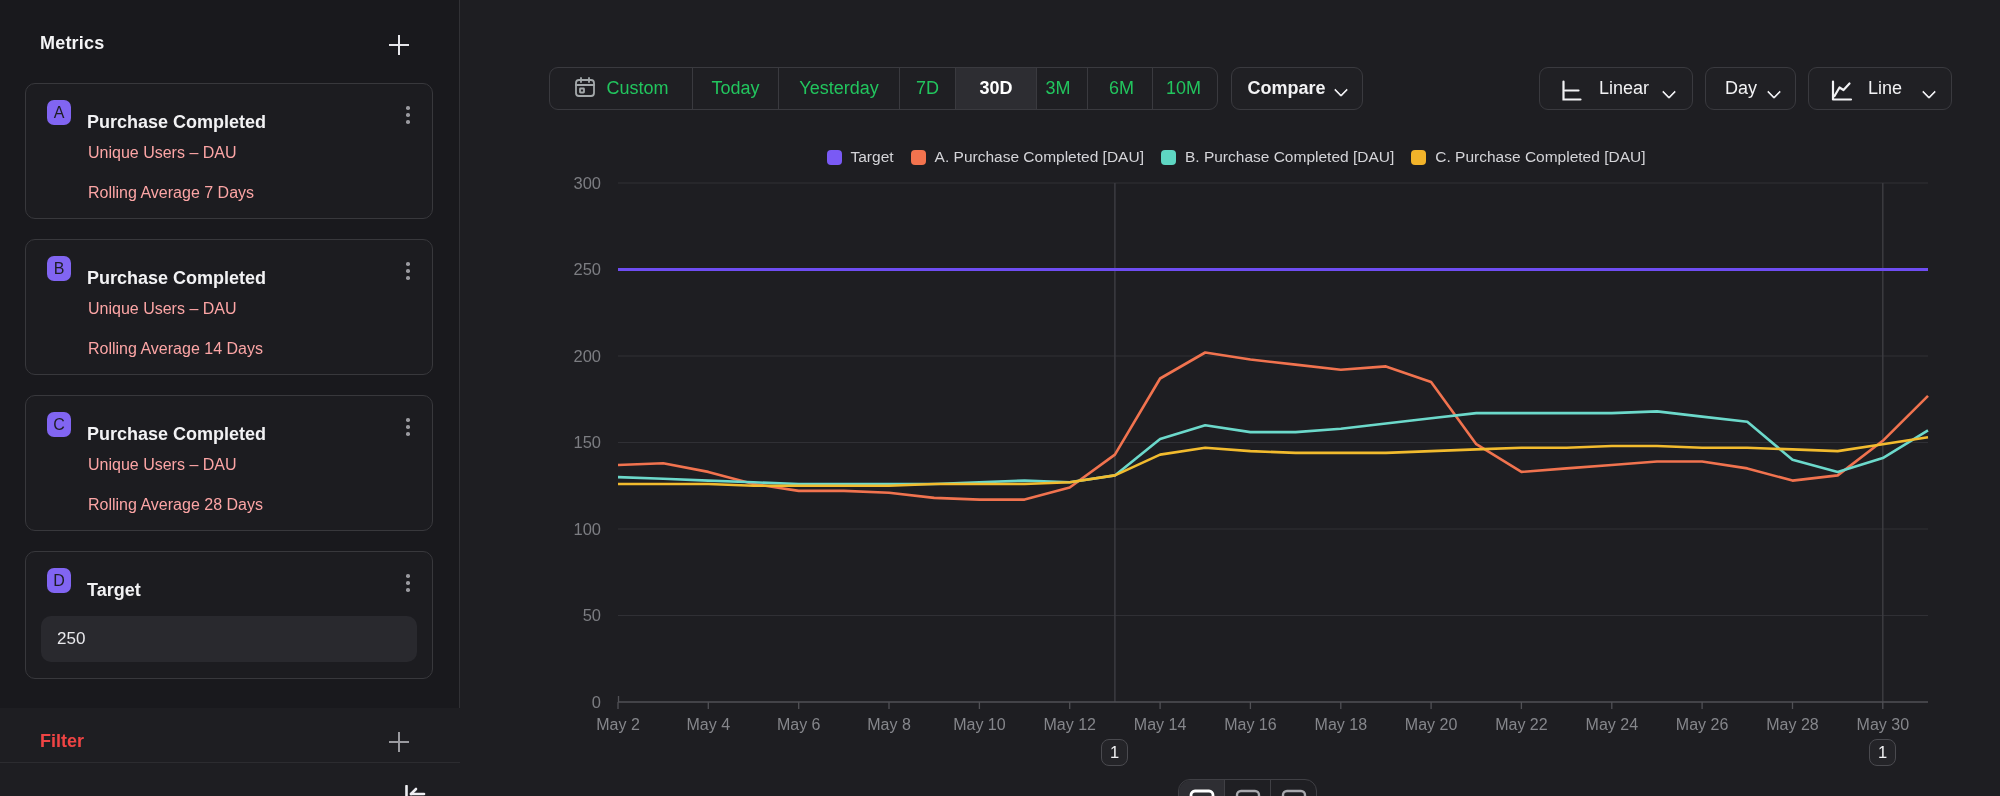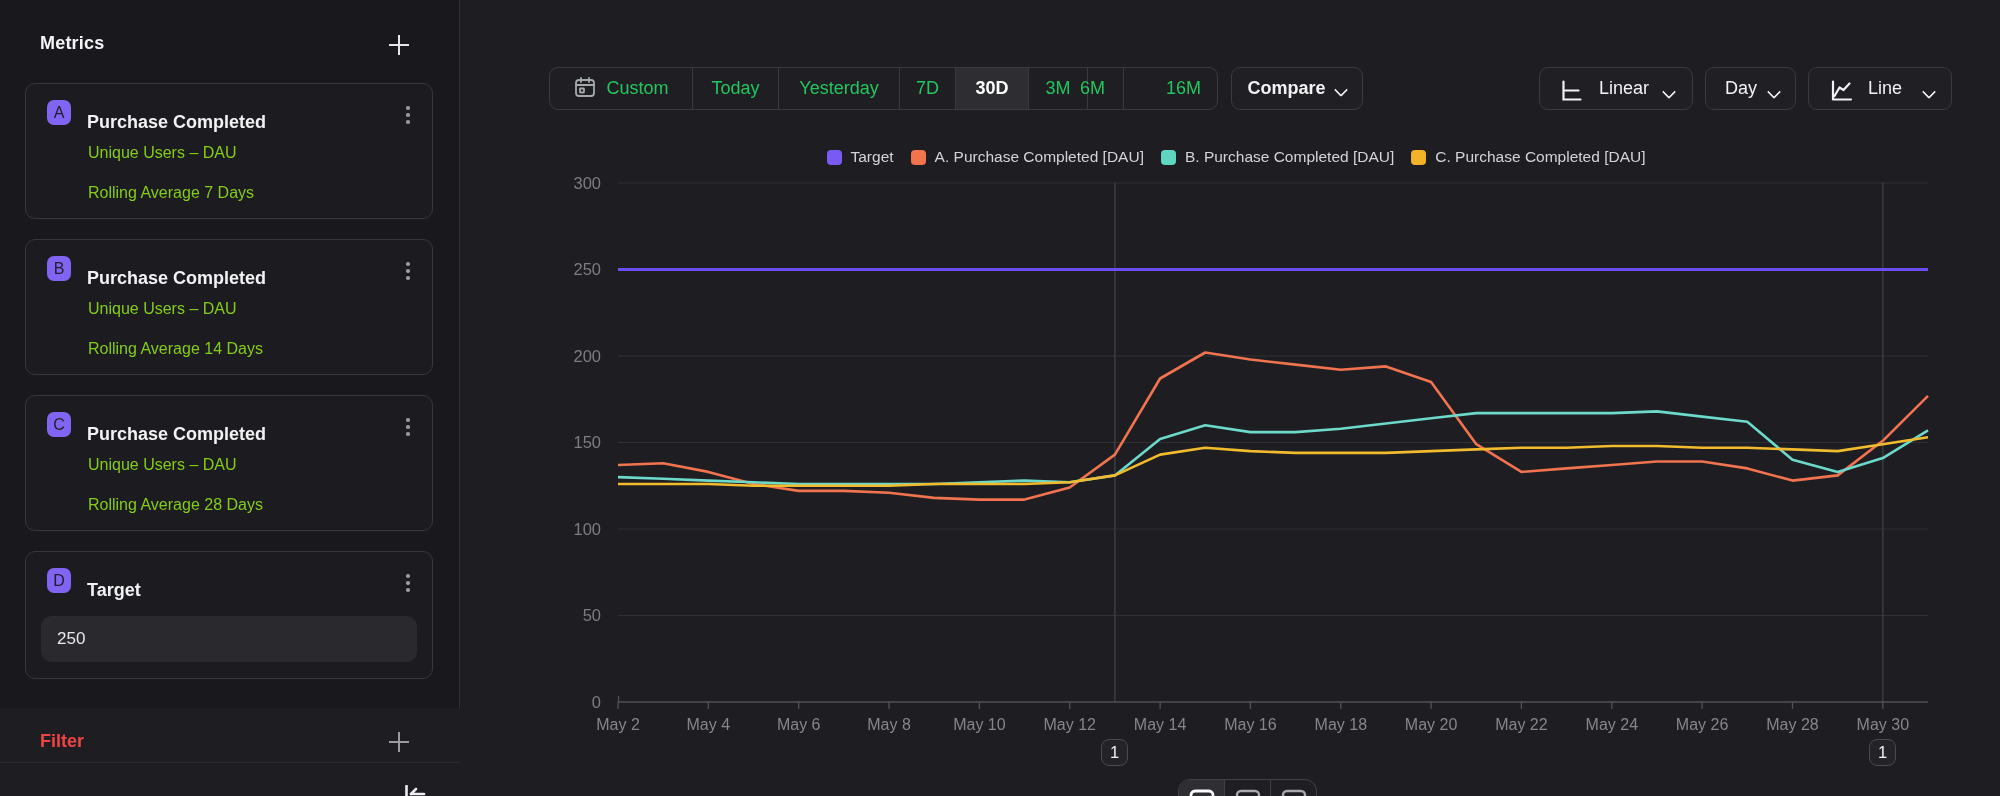--- a/index.html
+++ b/index.html
@@ -10,21 +10,21 @@
   .plus:before, .plus:after { content:""; position:absolute; background:#e6e6ea; }
   .plus.gray:before, .plus.gray:after { background:#9a9a9f; }
   .plus:before { left:10px; top:1px; width:2px; height:20px; }
   .plus:after { left:1px; top:10px; width:20px; height:2px; }
   .card { position:absolute; left:25px; width:408px; border:1px solid #38383c; border-radius:10px; background:#1c1c20; }
   .badge { position:absolute; left:21px; top:16px; width:24px; height:25px; background:#8165f2; border-radius:7px; color:#1d1d24; font-size:16px; text-align:center; line-height:25px; font-weight:400; }
   .card-title { position:absolute; left:61px; top:28px; color:#f2f2f4; font-size:18px; font-weight:700; letter-spacing:0; }
   .kebab { position:absolute; right:22px; top:22px; width:4px; height:20px; }
   .kebab i { position:absolute; left:0; width:3.5px; height:3.5px; border-radius:50%; background:#9a9a9f; }
   .kebab i:nth-child(1){top:0;} .kebab i:nth-child(2){top:7px;} .kebab i:nth-child(3){top:14px;}
-  .row2 { position:absolute; left:62px; color:#84cc16; font-size:16px; }
+  .row2 { position:absolute; left:62px; color:#fca5a5; font-size:16px; }
   .sb-filter { position:absolute; left:40px; top:731px; color:#ef4444; font-size:18px; font-weight:700; }
   .sb-divider { position:absolute; left:0; top:762px; width:460px; height:1px; background:#2c2c30; }
   .tbtn { position:absolute; top:67px; height:43px; border:1px solid #3a3a3f; border-radius:9px; background:#202024; color:#f2f2f4; font-size:18px; }
   .seg { position:absolute; left:549px; top:67px; width:669px; height:43px; border:1px solid #3a3a3f; border-radius:9px; background:#1f1f23; }
   .seg .it { position:absolute; top:0; height:41px; line-height:41px; text-align:center; color:#22c55e; font-size:18px; border-right:1px solid #3a3a3f; }
   .seg .it.on { background:#2d2d32; color:#ffffff; font-weight:700; }
   .chev { display:inline-block; width:11px; height:11px; position:relative; }
   .chev:before { content:""; position:absolute; left:0; top:1px; width:8px; height:8px; border-right:2px solid #eaeaee; border-bottom:2px solid #eaeaee; transform:rotate(45deg); border-bottom-right-radius:2px; }
   .legend { position:absolute; left:581px; top:148px; width:1310px; display:flex; justify-content:center; gap:17px; align-items:center; }
   .legend .li { display:flex; align-items:center; gap:9px; color:#d4d4d8; font-size:15.5px; }
@@ -101,24 +101,24 @@
   <div class="it" style="left:0; width:143px; border-top-left-radius:9px; border-bottom-left-radius:9px;">
     <svg style="position:relative; top:5px; margin-right:9px;" width="24" height="24" viewBox="0 0 24 24" fill="none" stroke="#a3a8aa" stroke-width="1.8" stroke-linecap="round" stroke-linejoin="round">
         <rect x="3" y="5" width="18" height="16" rx="3"></rect>
         <path d="M3 10h18"></path>
         <path d="M8 3v4M16 3v4"></path>
         <rect x="7" y="13.5" width="4" height="4" rx="0.5"></rect>
       </svg>Custom</div>
   <div class="it" style="left:143px; width:86px;">Today</div>
   <div class="it" style="left:229px; width:121px;">Yesterday</div>
   <div class="it" style="left:350px; width:56px;">7D</div>
-  <div class="it on" style="left:406px; width:73px;">30D</div>
+  <div class="it on" style="left:406px; width:81px;">30D</div>
   <div class="it" style="left:479px; width:59px;">3M</div>
-  <div class="it" style="left:512px; width:62px;">6M</div>
-  <div class="it" style="left:600px; width:67px; border-right:none; border-top-right-radius:9px; border-bottom-right-radius:9px;">16M</div>
+  <div class="it" style="left:541px; width:62px;">6M</div>
+  <div class="it" style="left:600px; width:67px; border-right:none; border-top-right-radius:9px; border-bottom-right-radius:9px;">10M</div>
 </div>
 
 <div class="tbtn" style="left:1231px; width:132px; line-height:41px; text-align:center; font-weight:700;">Compare&nbsp;&nbsp;<span class="chev" style="top:1px;"></span></div>
 
 <div class="tbtn" style="left:1539px; width:154px;">
   <svg style="position:absolute; left:19px; top:9.5px;" width="25" height="25" viewBox="0 0 25 25" fill="none" stroke="#f2f2f4" stroke-width="2.2" stroke-linecap="round">
       <path d="M4.5 3.5 L4.5 21.5 L21.5 21.5"></path>
       <path d="M6 12.5 L19.5 12.5"></path>
     </svg>
   <span style="position:absolute; left:59px; top:10px; font-weight:500;">Linear</span>

